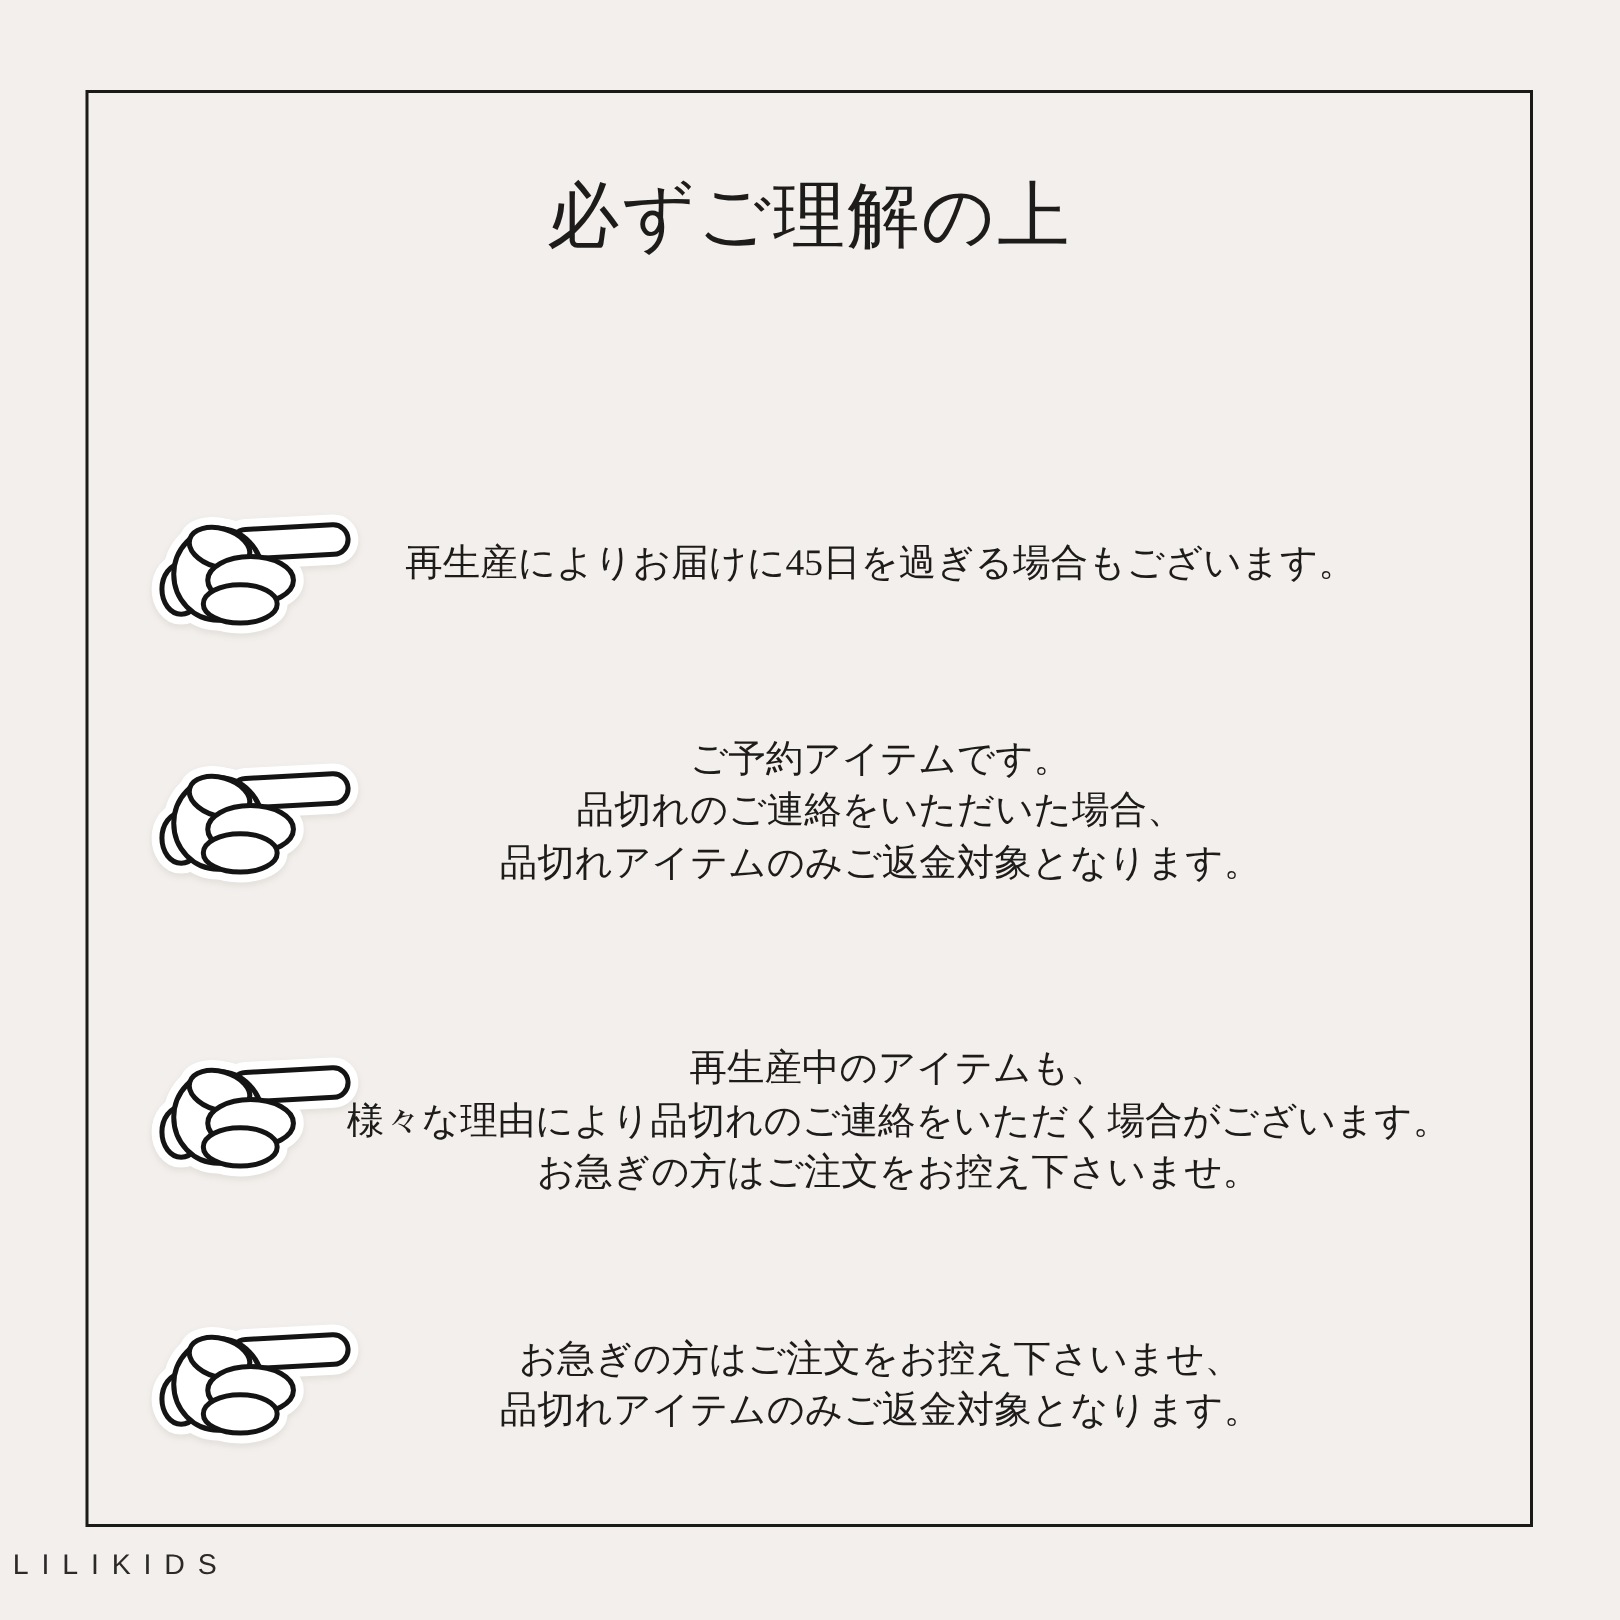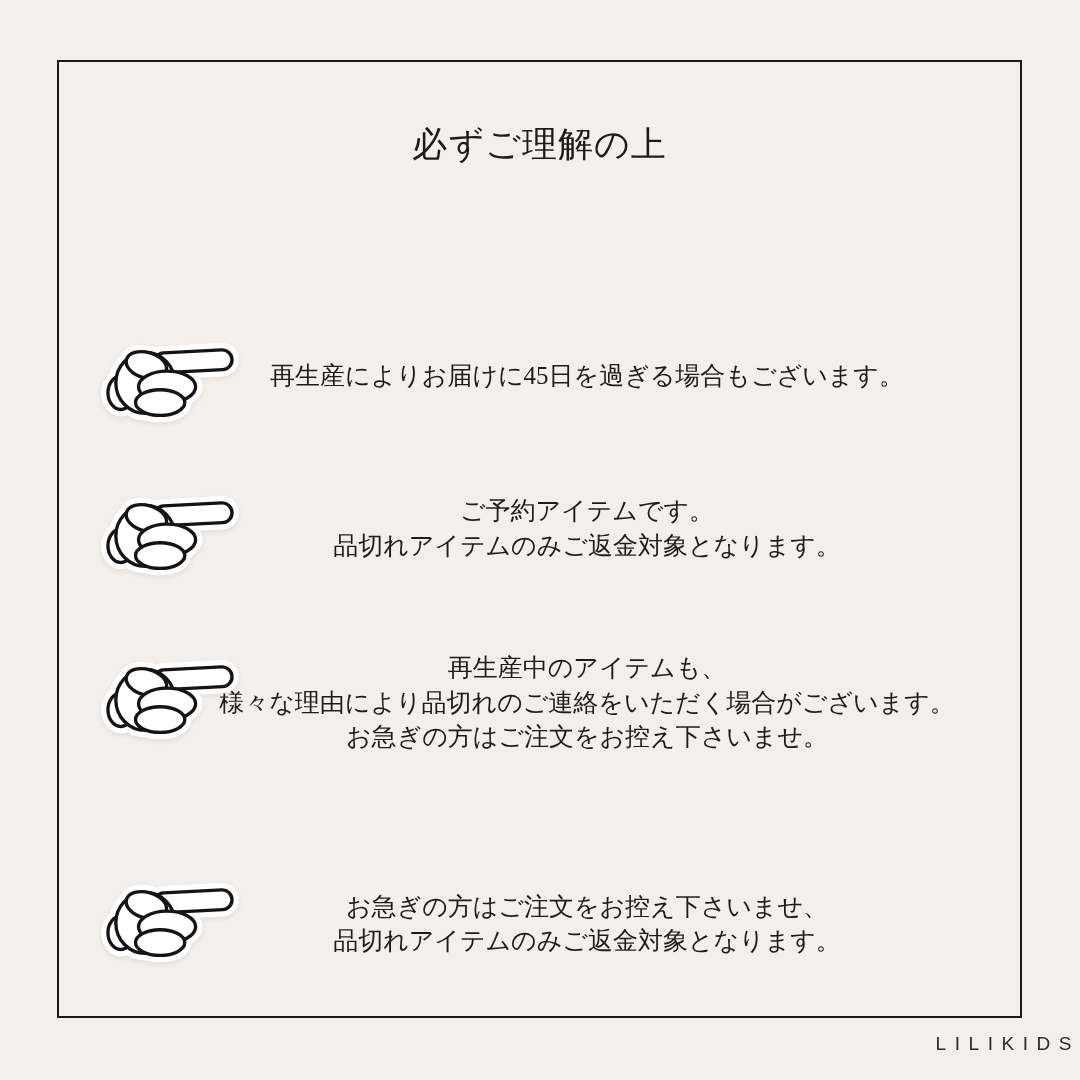--- a/index.html
+++ b/index.html
@@ -16,35 +16,35 @@
     position: absolute;
     left: 57px; top: 60px; right: 58px; bottom: 62px;
     border: 2px solid #1a1a19;
     box-sizing: border-box;
   }
   .title {
     position: absolute;
     left: 57px; top: 118px; width: 965px;
     margin: 0;
     text-align: center;
-    font-size: 35px;
+    font-size: 48px;
     line-height: 53px;
     font-weight: 400;
     letter-spacing: 0.03em;
   }
   .title-line { display: block; }
   .row {
     position: absolute;
     left: 57px; width: 965px;
     display: flex;
     align-items: center;
   }
   .row-1 { top: 320px; height: 112px; }
-  .row-2 { top: 473px; height: 111px; justify-content: center; }
-  .row-3 { top: 648px; height: 110px; }
+  .row-2 { top: 486px; height: 111px; justify-content: center; }
+  .row-3 { top: 693px; height: 110px; padding-left: 12px; }
   .row-4 { top: 878px; height: 92px; }
   .row .text {
     flex: 1;
     margin-left: 150px;
     margin-right: 55px;
     text-align: center;
     font-size: 25px;
     line-height: 34.5px;
   }
   .row .line { display: block; white-space: nowrap; }
@@ -54,21 +54,21 @@
     width: 132px; height: 91px;
     transform: translateY(-50%);
     filter: drop-shadow(0 2px 2px rgba(90,75,60,0.10));
   }
   .row-3 .icon-wrap { margin-top: -10px; }
   .row-4 .icon-wrap { margin-top: -8px; }
   .glove { overflow: visible; display: block; }
   .footer {
     position: absolute;
     left: 0; right: 0; top: 1033px;
-    text-align: right;
+    text-align: left;
     font-family: "Liberation Sans", "DejaVu Sans", sans-serif;
     font-size: 19px;
     font-weight: 400;
     letter-spacing: 0.45em;
     text-indent: 0.45em;
     color: #2b2a28;
   }
 </style>
 </head>
 <body>
@@ -117,20 +117,21 @@
   </div>
 
   <div class="row row-2">
     <span class="icon-wrap">
       <svg class="glove" viewBox="0 0 134 92" width="132" height="91">
           <use href="#glove-shape"></use>
         </svg>
     </span>
     <div class="text">
       <span class="line">ご予約アイテムです。</span>
+      <span class="line">品切れのご連絡をいただいた場合、</span>
       <span class="line">品切れアイテムのみご返金対象となります。</span>
     </div>
   </div>
 
   <div class="row row-3">
     <span class="icon-wrap">
       <svg class="glove" viewBox="0 0 134 92" width="132" height="91">
           <use href="#glove-shape"></use>
         </svg>
     </span>

